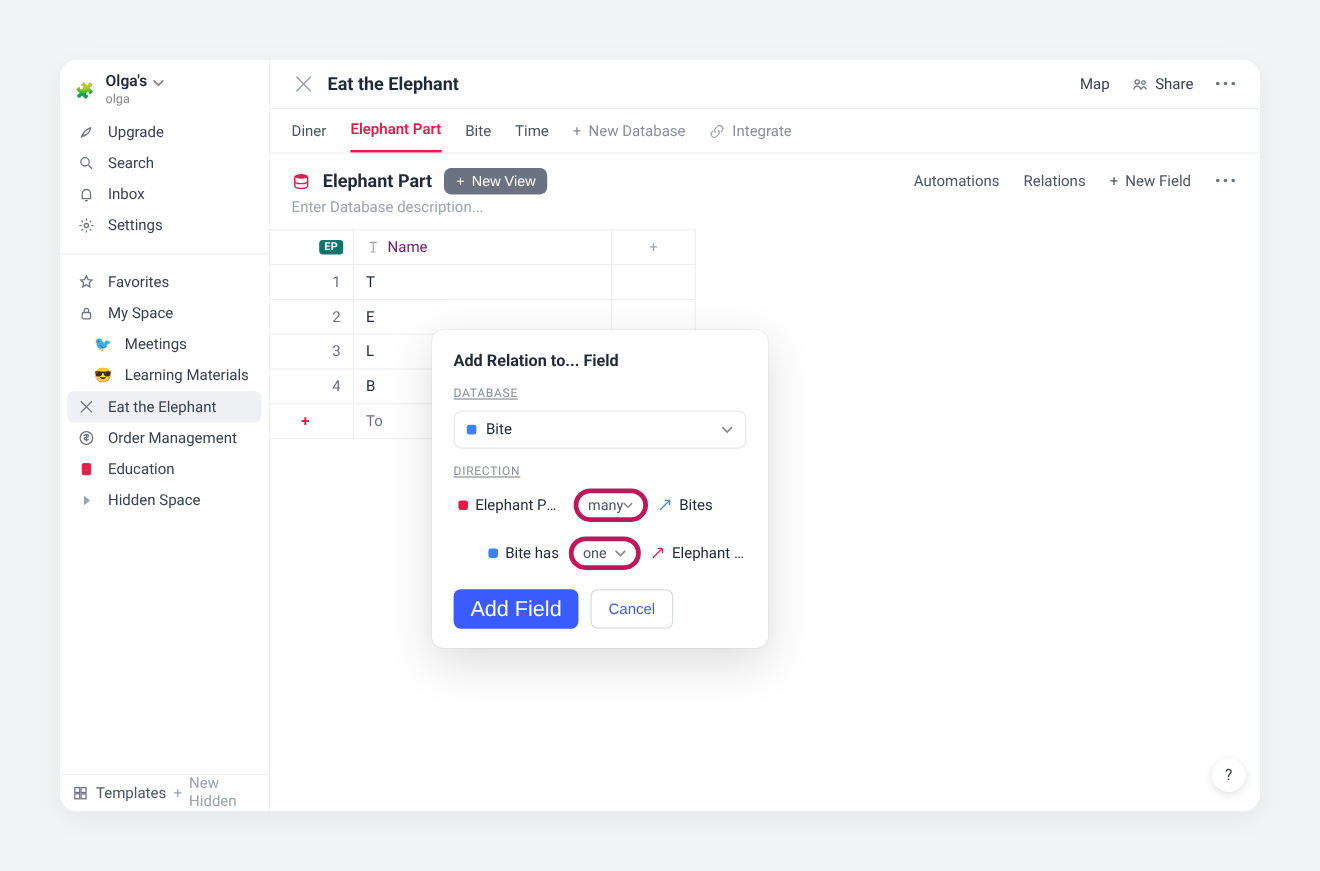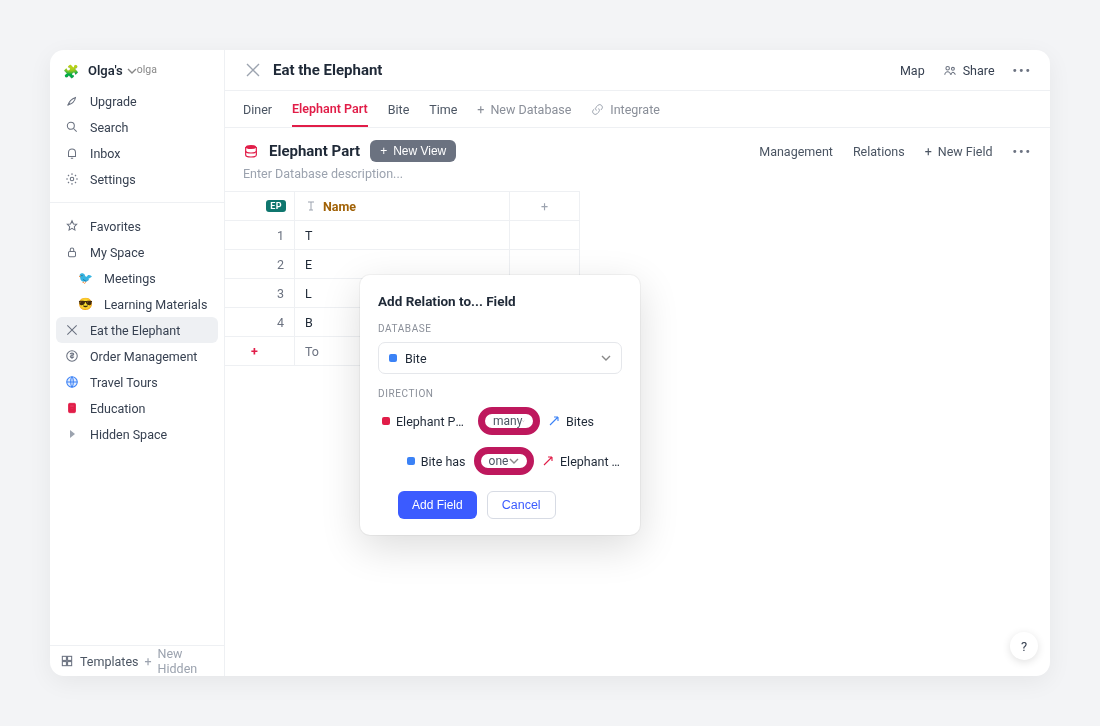--- a/index.html
+++ b/index.html
@@ -6,21 +6,21 @@
   html, body { width: 1100px; height: 726px; font-family: -apple-system, BlinkMacSystemFont, "Segoe UI", Roboto, Helvetica, Arial, sans-serif; background: #f3f4f6; color: #1f2937; }
   .app-shell {
     position: absolute; left: 50px; top: 50px; width: 1000px; height: 626px;
     background: #fff; border-radius: 14px; box-shadow: 0 6px 24px rgba(0,0,0,0.06);
     display: flex; overflow: hidden;
   }
   
   .sidebar { width: 175px; border-right: 1px solid #eef0f3; display: flex; flex-direction: column; }
   .workspace { display: flex; align-items: center; gap: 8px; padding: 12px 12px 2px 12px; }
   .ws-logo { width: 18px; height: 18px; border-radius: 3px; display:flex; align-items:center; justify-content:center; font-size:13px; }
-  .ws-names { display:flex; flex-direction:row; line-height:1.15; }
+  .ws-names { display:flex; flex-direction:column; line-height:1.15; }
   .ws-name-row { display:flex; align-items:center; gap:4px; font-weight:600; font-size:13px; }
   .ws-sub { font-size: 10.5px; color:#888; }
   .side-group { padding: 6px 6px; }
   .side-divider { border-top:1px solid #eef0f3; margin: 4px 0; }
   .side-item {
     display:flex; align-items:center; gap:10px; padding: 4px 8px; border-radius:6px;
     font-size:12.5px; color:#374151; cursor:pointer; height:26px;
   }
   .side-item.active { background:#eef0f3; }
   .side-item .sicon { width:16px; height:16px; display:flex; align-items:center; justify-content:center; color:#6b7280; }
@@ -58,67 +58,67 @@
   .thead, .trow {
     display:grid; grid-template-columns: 70px 215px 70px;
     border-bottom:1px solid #eef0f3;
   }
   .thead > div, .trow > div {
     height:28px; display:flex; align-items:center; font-size:12.5px;
     border-right:1px solid #eef0f3;
   }
   .th-idx { justify-content:flex-end; padding-right:8px; }
   .th-idx .ep-badge { background:#0f766e; color:#fff; font-size:9px; font-weight:700; padding:1px 4px; border-radius:3px; letter-spacing:0.5px; }
-  .th-name { gap:6px; padding-left:10px; color:#a16207;font-weight:bold; }
+  .th-name { gap:6px; padding-left:10px; color:#701a75; }
   .th-add { justify-content:center; color:#9ca3af; cursor:pointer; }
   .td-idx { justify-content:flex-end; padding-right:10px; color:#6b7280; font-size:12px; }
   .td-name { padding-left:10px; overflow:hidden; white-space:nowrap; }
   .trow.total .td-idx { justify-content:center; color:#e11d48; font-weight:700; }
   .trow.total .td-name { color:#6b7280; }
 
   
   .popover {
     position:absolute; left:310px; top:225px; width:280px; background:#fff;
     border-radius:10px; box-shadow: 0 12px 40px rgba(0,0,0,0.14), 0 0 0 1px rgba(0,0,0,0.04);
     padding: 18px 18px 16px 18px; z-index:10;
   }
   .pop-title { font-size:13.5px; font-weight:700; margin-bottom:14px; }
-  .pop-section-label { font-size:10px; letter-spacing:0.6px; color:#8a8f99; margin-bottom:8px; }
+  .pop-section-label { font-size:10px; letter-spacing:0.6px; color:#8a8f99; margin-bottom:8px;text-decoration:underline; }
   .pop-select {
     display:flex; align-items:center; justify-content:space-between;
     border:1px solid #e5e7eb; border-radius:7px; padding:6px 10px; height:32px;
     font-size:12.5px; cursor:pointer; margin-bottom:14px;
   }
   .pop-select .sel-left { display:flex; align-items:center; gap:8px; }
   .sq-dot { width:8px; height:8px; border-radius:2px; }
   .sq-blue { background:#3b82f6; }
   .sq-pink { background:#e11d48; }
   .arrow-blue { color:#3b82f6; }
   .arrow-pink { color:#e11d48; }
   .dir-rows { display:flex; flex-direction:column; gap:12px; margin-bottom:16px; }
   .dir-row { display:flex; align-items:center; gap:8px; }
   .dir-label { display:flex; align-items:center; gap:6px; font-size:12.5px; width:92px; justify-content:flex-end; overflow:hidden; }
   .dir-label .ellipsis { overflow:hidden; text-overflow:ellipsis; white-space:nowrap; max-width:74px; }
   .mini-select {
-    border:7px solid #be185d; border-radius:14px; height:28px; width:62px;
+    border:4px solid #be185d; border-radius:14px; height:28px; width:62px;
     display:flex; align-items:center; justify-content:space-between; padding:0 8px;
     font-size:12px; color:#4b5563; cursor:pointer;
   }
   .dir-target { display:flex; align-items:center; gap:6px; font-size:12.5px; }
   .dir-target .ellipsis { overflow:hidden; text-overflow:ellipsis; white-space:nowrap; max-width:62px; }
   .autolink { display:flex; align-items:center; gap:10px; font-size:12px; color:#4b5563; margin-bottom:18px; }
   .toggle {
     width:28px; height:16px; border-radius:999px; background:#e5e7eb; position:relative; cursor:pointer;
   }
   .toggle::after {
     content:""; position:absolute; left:2px; top:2px; width:12px; height:12px; border-radius:50%;
     background:#fff; box-shadow:0 1px 2px rgba(0,0,0,0.2);
   }
   .pop-actions { display:flex; gap:10px; }
-  .btn-primary { background:#3b5bff; color:#fff; border:none; border-radius:6px; padding:6px 14px; font-size:12px; cursor:pointer; font-weight:500;margin-left:20px; }
+  .btn-primary { background:#3b5bff; color:#fff; border:none; border-radius:6px; padding:6px 14px; font-size:18px; cursor:pointer; font-weight:500; }
   .btn-secondary { background:#fff; color:#3b5bff; border:1px solid #d7dbe4; border-radius:6px; padding:6px 14px; font-size:12.5px; cursor:pointer; }
   .chevron { width:10px; height:10px; }
   .help-fab {
     position:absolute; right:62px; bottom:66px; width:28px; height:28px; border-radius:50%;
     background:#fff; box-shadow:0 2px 8px rgba(0,0,0,0.12); display:flex; align-items:center; justify-content:center;
     font-size:13px; color:#374151; cursor:pointer;
   }
   svg { display:block; }
 </style>
 </head>
@@ -220,29 +220,20 @@
         <span class="sicon">
           <svg width="14" height="14" viewBox="0 0 24 24" fill="none" stroke="#6b7280" stroke-width="1.8">
               <circle cx="12" cy="12" r="9"></circle>
               <path d="M12 7v10M9 9c0-1 1-2 3-2s3 1 3 2-1 2-3 2-3 1-3 2 1 2 3 2 3-1 3-2"></path>
             </svg>
         </span>
         <span>Order Management</span>
       </div>
       <div class="side-item">
         <span class="sicon">
-          <svg width="14" height="14" viewBox="0 0 24 24" fill="none" stroke="#3b82f6" stroke-width="1.8">
-              <circle cx="12" cy="12" r="9" fill="#3b82f6" fill-opacity="0.15"></circle>
-              <path d="M3 12h18M12 3c3 3 3 15 0 18M12 3c-3 3-3 15 0 18"></path>
-            </svg>
-        </span>
-        <span>Travel Tours</span>
-      </div>
-      <div class="side-item">
-        <span class="sicon">
           <svg width="14" height="14" viewBox="0 0 24 24" fill="#e11d48" stroke="#e11d48" stroke-width="1.4">
               <rect x="6" y="4" width="12" height="16" rx="2" fill="#e11d48"></rect>
               <rect x="9" y="8" width="6" height="1.5" fill="#fff"></rect>
               <rect x="9" y="12" width="6" height="1.5" fill="#fff"></rect>
             </svg>
         </span>
         <span>Education</span>
       </div>
       <div class="side-item">
         <span class="sicon">
@@ -327,21 +318,21 @@
               <path d="M4 12v6c0 1.7 3.6 3 8 3s8-1.3 8-3v-6" fill="none" stroke="#e11d48" stroke-width="1.8"></path>
             </svg>
         </span>
         <span class="db-title">Elephant Part</span>
         <button class="newview-btn">
           <span>+</span>
           <span>New View</span>
         </button>
       </div>
       <div class="db-right">
-        <span class="db-action">Management</span>
+        <span class="db-action">Automations</span>
         <span class="db-action">Relations</span>
         <span class="db-action">
           <span>+</span>
           <span>New Field</span>
         </span>
         <span class="dots">•••</span>
       </div>
     </div>
     <div class="db-desc">Enter Database description...</div>
 

